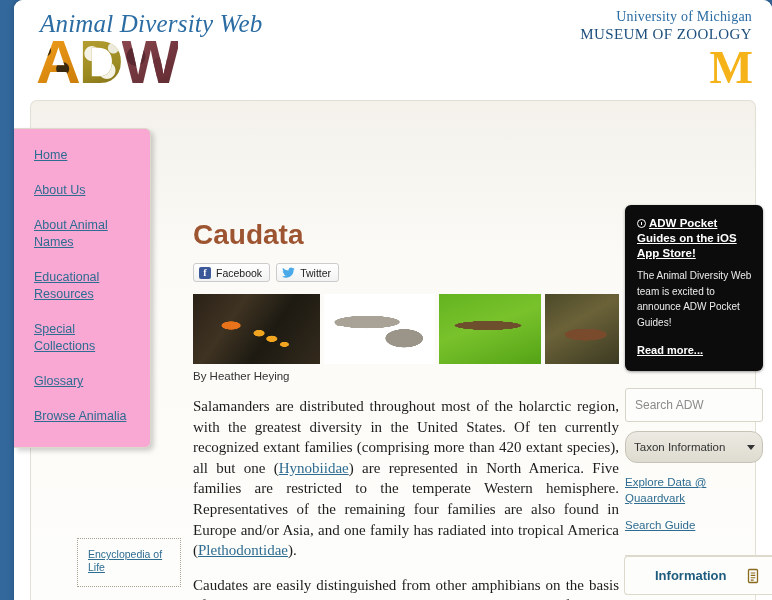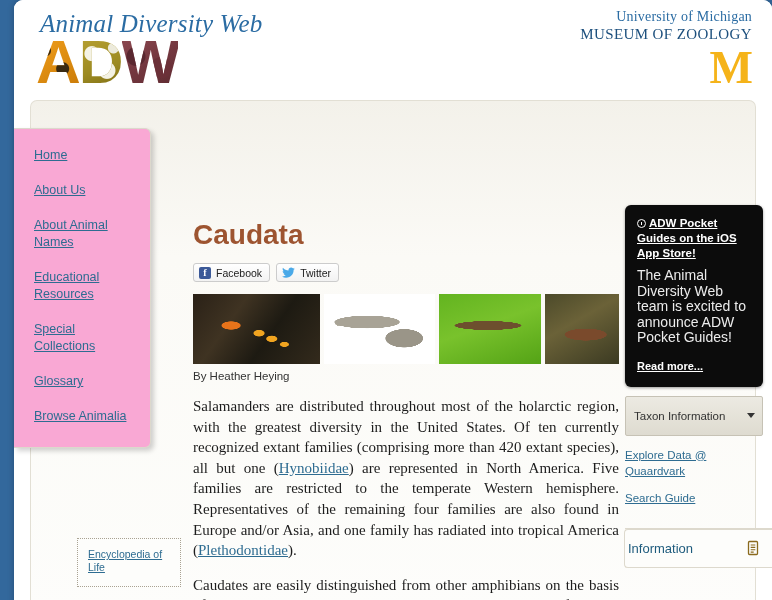--- a/index.html
+++ b/index.html
@@ -266,21 +266,21 @@
     display: inline-block; width: 9px; height: 9px;
     border: 1.3px solid #fff; border-radius: 50%;
     position: relative; margin-right: 3px; vertical-align: -1px;
   }
   #promo .clock-icon::after {
     content: ""; position: absolute;
     left: 3px; top: 1.5px; width: 1.2px; height: 3.4px;
     background: #fff;
   }
   #promo .promo-body {
-    font-size: 14px; line-height: 15.5px; color: #ececec;
+    font-size: 10px; line-height: 15.5px; color: #ececec;
     margin-bottom: 10px;
   }
   #promo .promo-more {
     font-size: 11px; font-weight: bold; color: #fff;
     text-decoration: underline;
   }
 
   #searchwrap {
     margin-top: 17px;
     width: 138px; height: 34px;
@@ -292,24 +292,24 @@
   }
   #search-input {
     flex: 1; border: none; outline: none; background: transparent;
     font-family: "Liberation Sans", sans-serif;
     font-size: 12px; color: #555;
   }
   #search-input::placeholder { color: #8b8b8b; }
 
   #taxon-select {
     margin-top: 9px;
-    width: 138px; height: 40px;
+    width: 138px; height: 32px;
     background: linear-gradient(180deg,#eceae2,#dedbd0);
     border: 1px solid #c6c2b5;
-    border-radius: 2px;
+    border-radius: 12px;
     display: flex; align-items: center;
     padding: 0 7px 0 8px;
     font-size: 11.5px; color: #333;
   }
   #taxon-select .sel-label { flex: 1; }
   #taxon-select .caret {
     width: 0; height: 0;
     border-left: 4px solid transparent;
     border-right: 4px solid transparent;
     border-top: 5px solid #333;
@@ -336,26 +336,26 @@
     padding: 0 12px 0 14px;
     font-size: 13px;
     color: #2b6b8e;
     border-bottom: 1px solid transparent;
   }
   .tab .tab-label { flex: 1; }
   .tab .tab-icon { width: 16px; height: 16px; display: block; }
   .tab.active {
     background: #fdfdfb;
     color: #1e5b7d;
-    font-weight: normal;
+    font-weight: bold;
     border: 1px solid #ddd9cd;
     border-right: none;
     border-radius: 4px 0 0 4px;
     margin-left: -1px;
-    padding-left: 3px;
+    padding-left: 30px;
     justify-content: flex-end;
   }
 </style>
 </head>
 <body>
 
 <div id="page">
   <div id="shell">
 
     <div id="masthead">
@@ -406,20 +406,24 @@
         <p class="body-p"><span>Caudates are easily distinguished from other amphibians on the basis of several morphological characters, including the presence of a tail in all larvae, juveniles and adults. Limbs extend at right angles from the elongate, cylindrical body, and hindlimbs and forelimbs tend to be of approximately equal size (with some notable exceptions, such as </span></p>
       </div>
 
       <div id="rail">
         <div id="promo">
           <div class="promo-head"><span class="clock-icon"></span><span>ADW Pocket Guides on the iOS App Store!</span></div>
           <div class="promo-body">The Animal Diversity Web team is excited to announce ADW Pocket Guides!</div>
           <a href="#" class="promo-more">Read more...</a>
         </div>
 
+        <div id="searchwrap">
+          <input id="search-input" type="text" placeholder="Search ADW" style="">
+
+        </div>
 
         <div id="taxon-select">
           <span class="sel-label">Taxon Information</span>
           <span class="caret"></span>
         </div>
 
         <a href="#" class="rail-link">Explore Data @ Quaardvark</a>
         <a href="#" class="rail-link">Search Guide</a>
 
         <div id="tabs">

